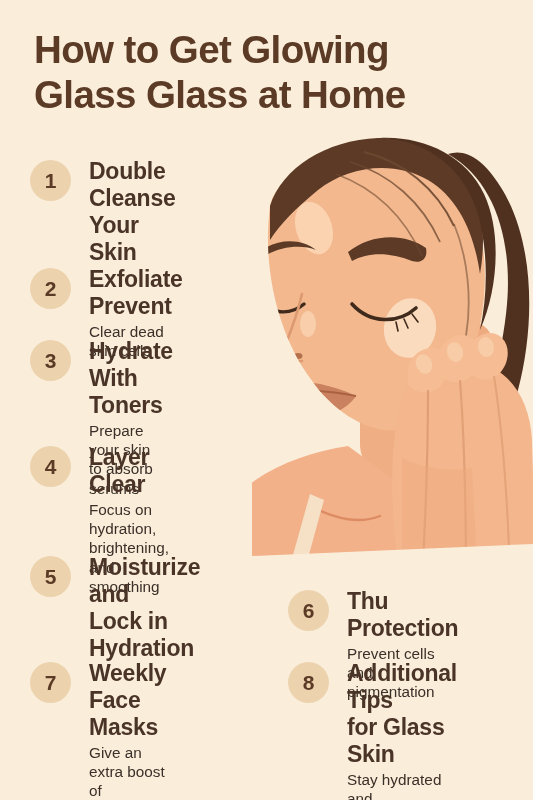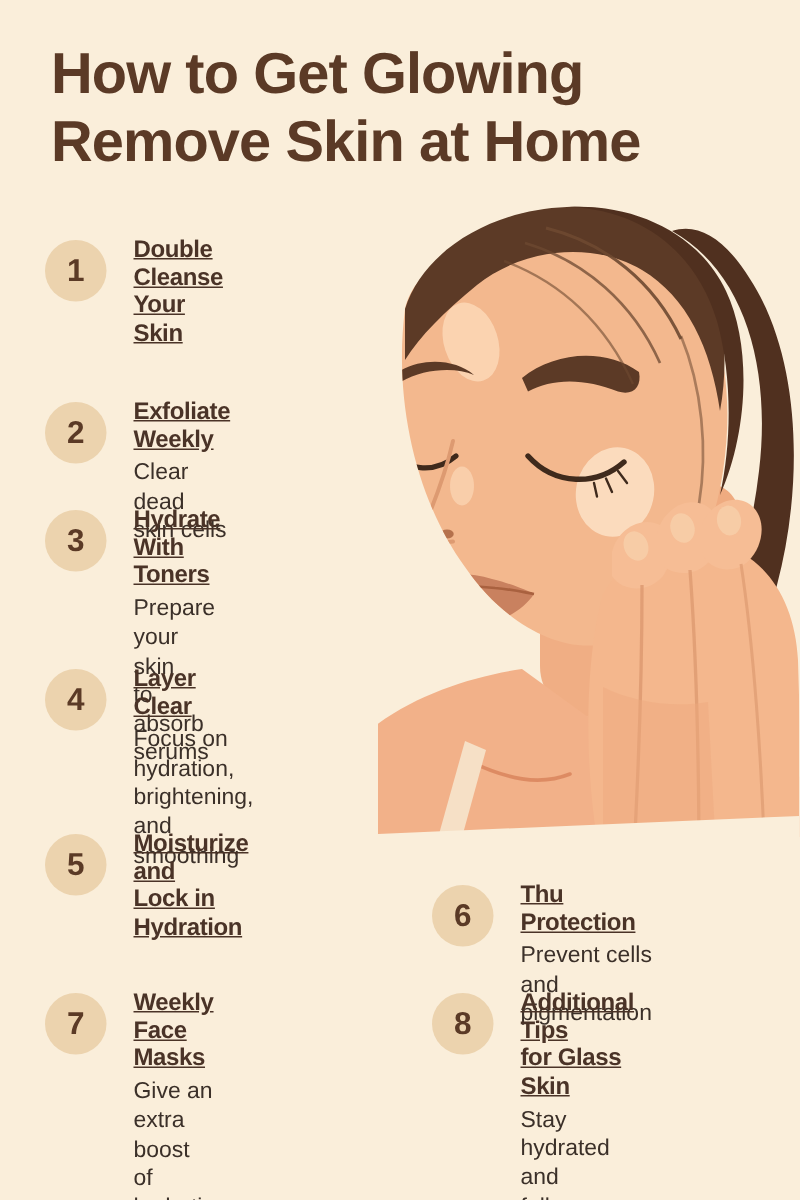--- a/index.html
+++ b/index.html
@@ -68,26 +68,25 @@
     justify-content:center;
     line-height:1;
   }
   .step .body {
     position:absolute;
     left:59px;
     top:-2px;
   }
   .step .heading {
     color:#4a3327;
-    font-size:16px;
+    font-size:23px;
     font-weight:bold;
     line-height:1.17;
     letter-spacing:-0.25px;
     white-space:pre-line;
-    text-decoration:underline;
   }
   .step .desc {
     color:#3b3029;
     font-size:15.3px;
     line-height:1.26;
     margin-top:2px;
     white-space:pre-line;
   }
 
   
@@ -210,35 +209,35 @@
           <path d="M150 330 C170 340 196 344 220 340 L226 452 L150 452 Z" fill="#eea97f" opacity="0.45"></path>
         </g>
       </g>
 
       <path d="M0 428 L281 416 V452 H0 Z" fill="#faeeda"></path>
     </svg>
   </div>
 
   <h1 id="title">
     <span class="tline">How to Get Glowing</span>
-    <span class="tline">Remove Skin at Home</span>
+    <span class="tline">Glass Glass at Home</span>
   </h1>
 
   <div class="step" id="step-1">
     <div class="badge">1</div>
     <div class="body">
       <div class="heading">Double Cleanse
 Your Skin</div>
     </div>
   </div>
 
   <div class="step" id="step-2">
     <div class="badge">2</div>
     <div class="body">
-      <div class="heading">Exfoliate Weekly</div>
+      <div class="heading">Exfoliate Prevent</div>
       <div class="desc">Clear dead skin cells</div>
     </div>
   </div>
 
   <div class="step" id="step-3">
     <div class="badge">3</div>
     <div class="body">
       <div class="heading">Hydrate With
 Toners</div>
       <div class="desc">Prepare your skin

